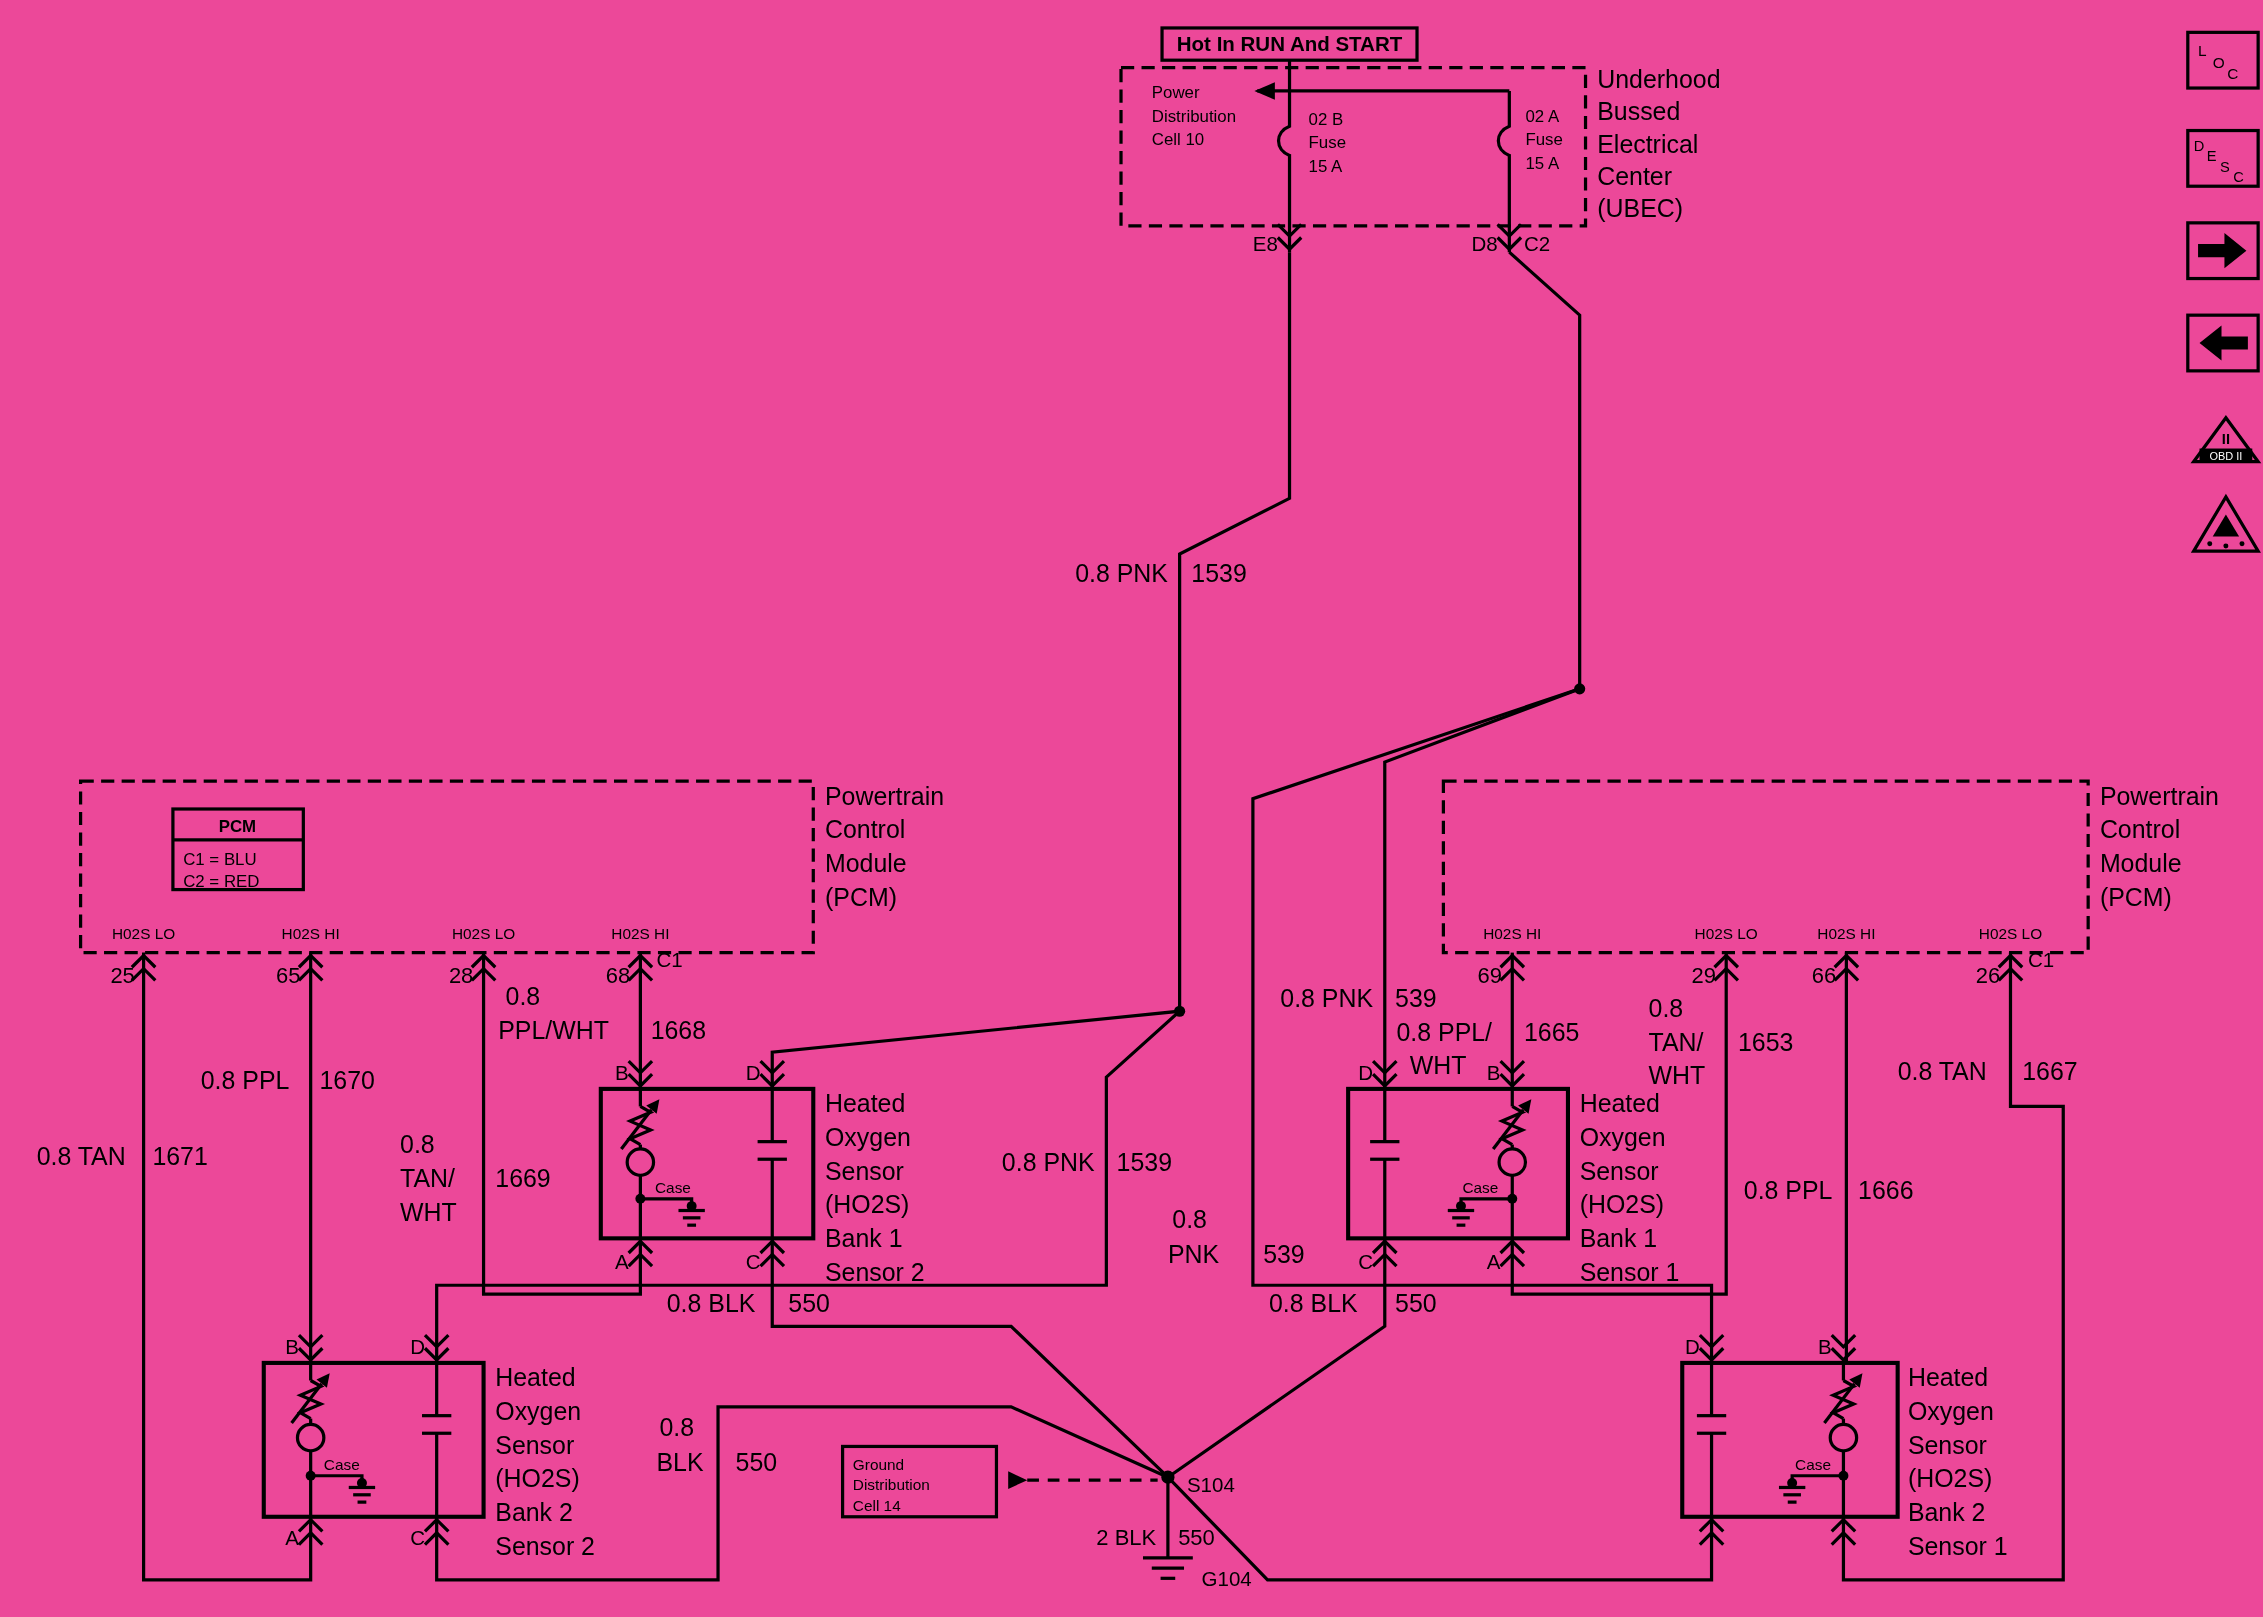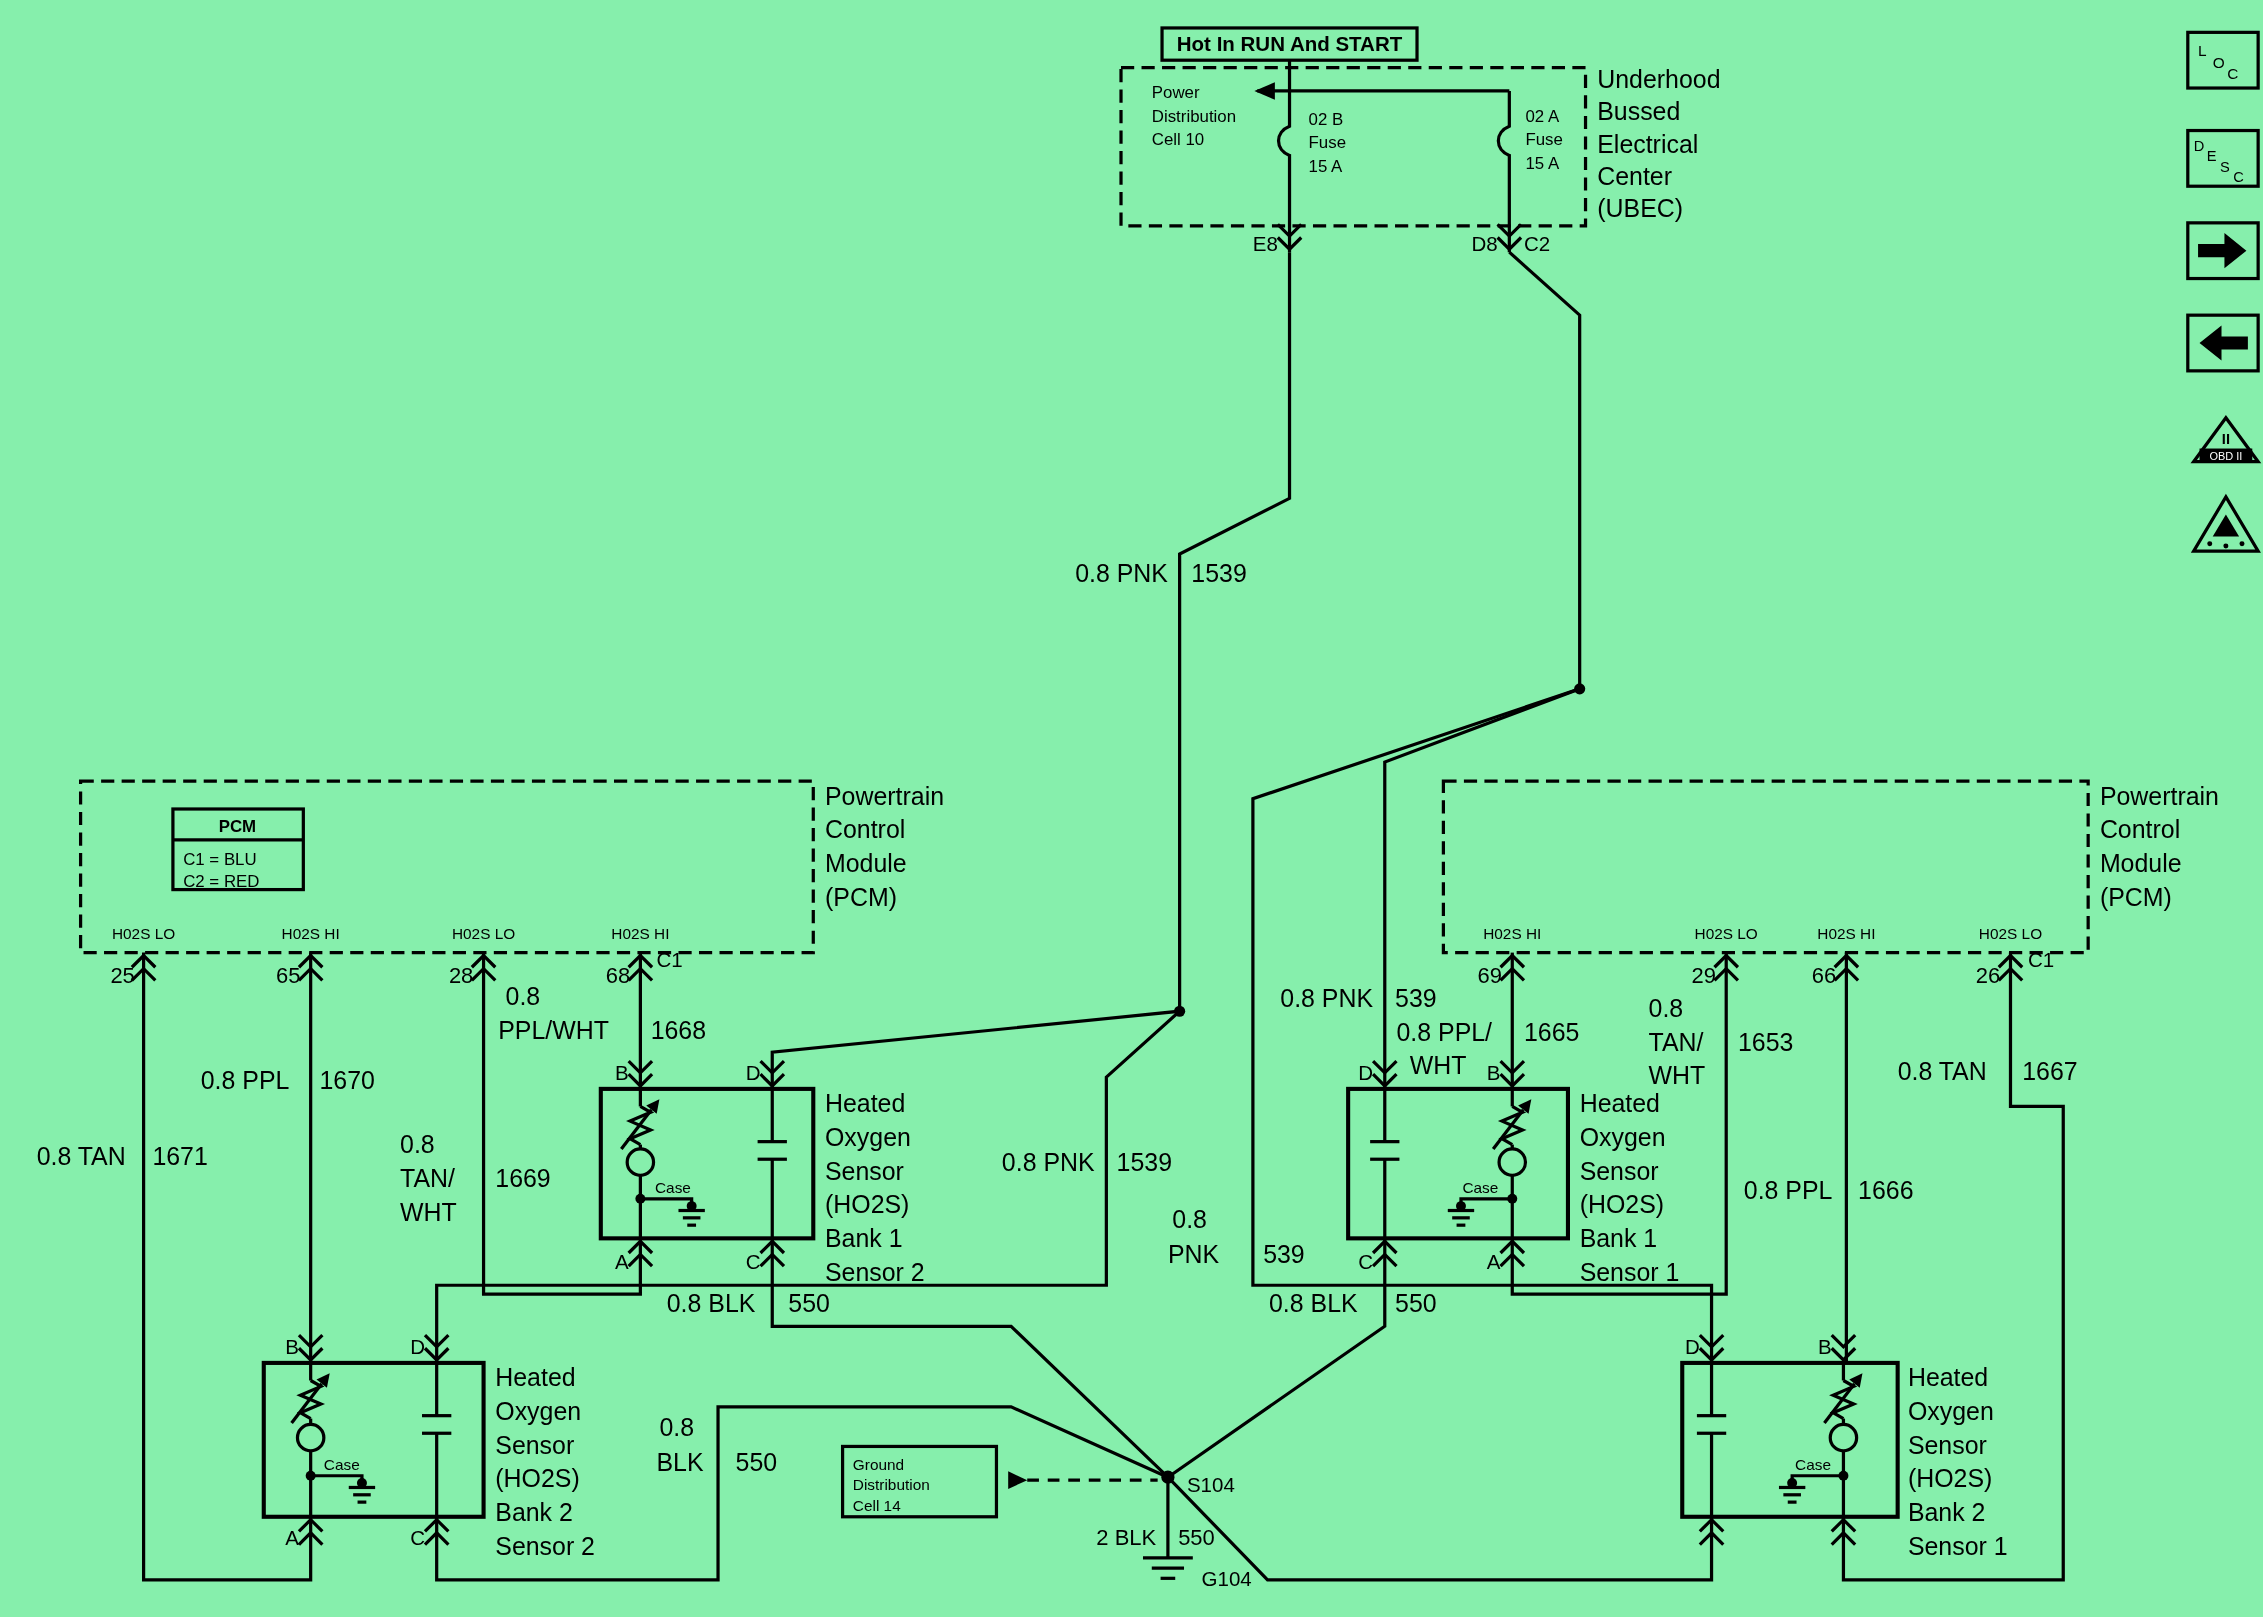--- a/index.html
+++ b/index.html
@@ -1,16 +1,16 @@
 <!DOCTYPE html>
 <html style="font-size:15px"><head>
 <meta charset="utf-8">
 <style>
   html,body{margin:0;padding:0;background:#fff;}
-  .page{width:2264px;height:1618px;background:#86efac;}
+  .page{width:2264px;height:1618px;background:#ec4899;}
   svg{display:block;}
   svg text{font-family:"Liberation Sans",sans-serif;fill:#000;}
   .wire{stroke:#000;stroke-width:2.2;fill:none;}
   .dashbox{stroke:#000;stroke-width:2.2;fill:none;stroke-dasharray:9 5;}
   .dashwire{stroke:#000;stroke-width:2.2;fill:none;stroke-dasharray:8 6;}
   .sbox{stroke:#000;stroke-width:2.8;fill:none;}
   .box{stroke:#000;stroke-width:2.2;fill:none;}
   .dot{fill:#000;stroke:none;}
   .f17{font-size:17px;}
   .f15{font-size:15px;}

